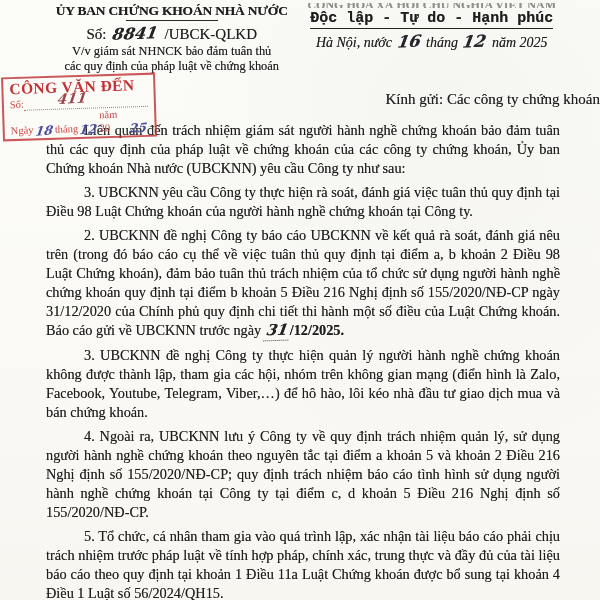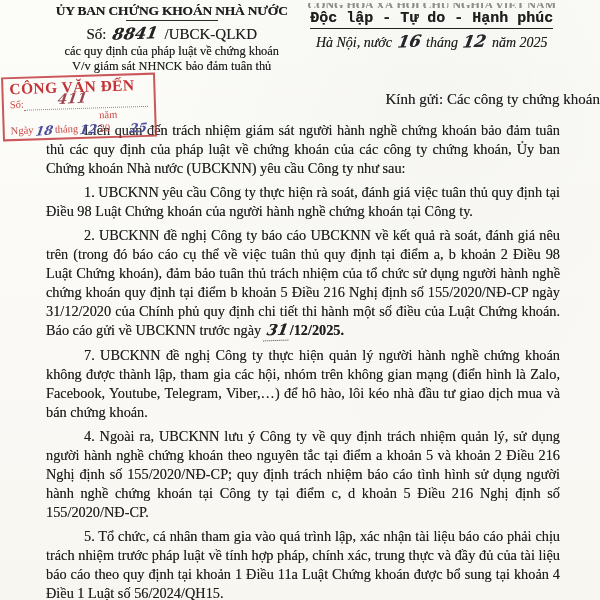--- a/index.html
+++ b/index.html
@@ -59,22 +59,22 @@
   <div class="header">
     <div class="header-left">
       <div class="org">ỦY BAN CHỨNG KHOÁN NHÀ NƯỚC</div>
       <div class="org-rule"></div>
       <div class="doc-no">
         <span>Số:</span>
         <span class="hw hw-docno">8841</span>
         <span>/UBCK-QLKD</span>
       </div>
       <div class="subject">
+        <div>V/v giám sát NHNCK bảo đảm tuân thủ</div>
         <div>các quy định của pháp luật về chứng khoán</div>
-        <div>V/v giám sát NHNCK bảo đảm tuân thủ</div>
       </div>
     </div>
     <div class="header-right">
       <div class="national-frag">CỘNG HÒA XÃ HỘI CHỦ NGHĨA VIỆT NAM</div>
       <div>
         <span class="motto">Độc lập - Tự do - Hạnh phúc</span>
       </div>
       <div class="place-date">
         <span>Hà Nội, nước</span>
         <span class="hw hw-date">16</span>
@@ -100,20 +100,20 @@
       <span class="hw hw-stamp">12</span>
       <span>năm 20</span>
       <span class="hw hw-stamp">25</span>
     </div>
   </div>
 
   <div class="salutation">Kính gửi: Các công ty chứng khoán</div>
 
   <div class="body-text">
     <p>Liên quan đến trách nhiệm giám sát người hành nghề chứng khoán bảo đảm tuân thủ các quy định của pháp luật về chứng khoán của các công ty chứng khoán, Ủy ban Chứng khoán Nhà nước (UBCKNN) yêu cầu Công ty như sau:</p>
-    <p>1. UBCKNN yêu cầu Công ty thực hiện rà soát, đánh giá việc tuân thủ quy định tại Điều 98 Luật Chứng khoán của người hành nghề chứng khoán tại Công ty.</p>
+    <p>3. UBCKNN yêu cầu Công ty thực hiện rà soát, đánh giá việc tuân thủ quy định tại Điều 98 Luật Chứng khoán của người hành nghề chứng khoán tại Công ty.</p>
     <p><span>2. UBCKNN đề nghị Công ty báo cáo UBCKNN về kết quả rà soát, đánh giá nêu trên (trong đó báo cáo cụ thể về việc tuân thủ quy định tại điểm a, b khoản 2 Điều 98 Luật Chứng khoán), đảm bảo tuân thủ trách nhiệm của tổ chức sử dụng người hành nghề chứng khoán quy định tại điểm b khoản 5 Điều 216 Nghị định số 155/2020/NĐ-CP ngày 31/12/2020 của Chính phủ quy định chi tiết thi hành một số điều của Luật Chứng khoán. Báo cáo gửi về UBCKNN trước ngày </span><span class="hw p2day">31</span><span class="bold">/12/2025.</span></p>
-    <p>7. UBCKNN đề nghị Công ty thực hiện quản lý người hành nghề chứng khoán không được thành lập, tham gia các hội, nhóm trên không gian mạng (điển hình là Zalo, Facebook, Youtube, Telegram, Viber,…) để hô hào, lôi kéo nhà đầu tư giao dịch mua và bán chứng khoán.</p>
+    <p>3. UBCKNN đề nghị Công ty thực hiện quản lý người hành nghề chứng khoán không được thành lập, tham gia các hội, nhóm trên không gian mạng (điển hình là Zalo, Facebook, Youtube, Telegram, Viber,…) để hô hào, lôi kéo nhà đầu tư giao dịch mua và bán chứng khoán.</p>
     <p>4. Ngoài ra, UBCKNN lưu ý Công ty về quy định trách nhiệm quản lý, sử dụng người hành nghề chứng khoán theo nguyên tắc tại điểm a khoản 5 và khoản 2 Điều 216 Nghị định số 155/2020/NĐ-CP; quy định trách nhiệm báo cáo tình hình sử dụng người hành nghề chứng khoán tại Công ty tại điểm c, d khoản 5 Điều 216 Nghị định số 155/2020/NĐ-CP.</p>
     <p>5. Tổ chức, cá nhân tham gia vào quá trình lập, xác nhận tài liệu báo cáo phải chịu trách nhiệm trước pháp luật về tính hợp pháp, chính xác, trung thực và đầy đủ của tài liệu báo cáo theo quy định tại khoản 1 Điều 11a Luật Chứng khoán được bổ sung tại khoản 4 Điều 1 Luật số 56/2024/QH15.</p>
   </div>
 
 </div>
 
 </body></html>

